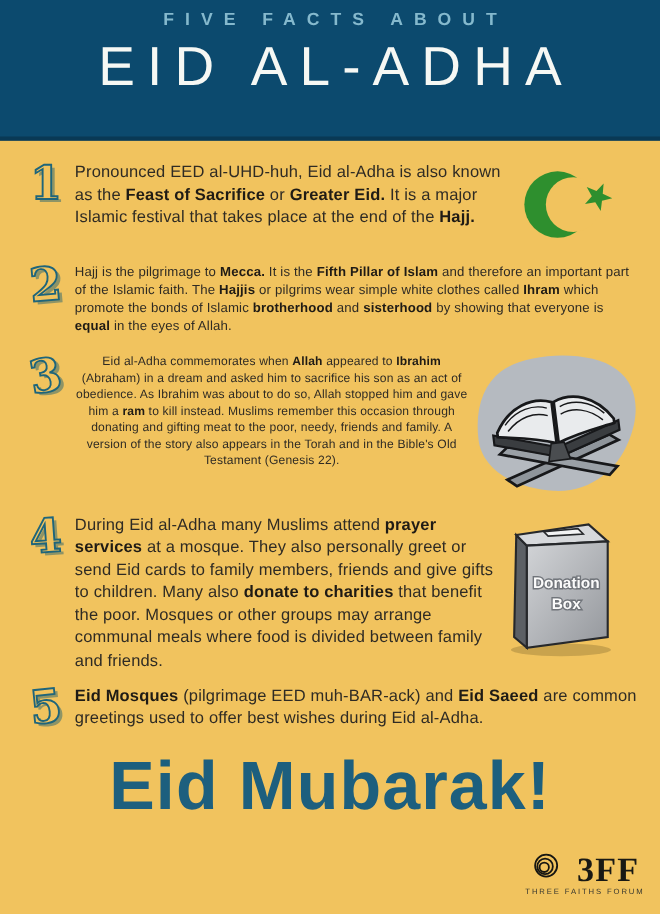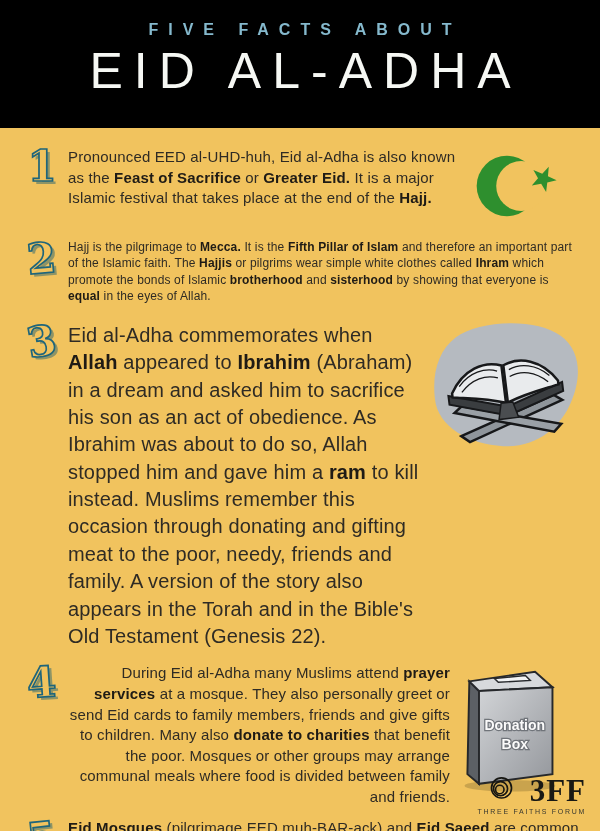--- a/index.html
+++ b/index.html
@@ -9,23 +9,23 @@
   .poster {
     position: relative;
     width: 600px; height: 831px;
     background: #f1c35e;
     overflow: hidden;
   }
 
   
   .header {
     height: 128px;
-    background: #000000;
+    background: #0c4a6e;
     text-align: center;
-    padding-top: 21px;
+    padding-top: 10px;
     border-bottom: 4px solid rgba(0,0,0,.22);
   }
   .kicker {
     color: #85b9cd;
     font-size: 16px;
     font-weight: 700;
     letter-spacing: 10px;
     text-indent: 10px;
   }
   .title {
@@ -65,23 +65,23 @@
     margin: 0;
     padding-top: 3px;
   }
   .text b { font-weight: 700; color: #1f1b15; }
 
   .f1 { margin-bottom: 10px; }
   .f1 .text { max-width: 392px; }
   .f2 { margin-bottom: 14px; }
   .f2 .text { max-width: 514px; font-size: 12px; }
   .f3 { margin-bottom: 10px; }
-  .f3 .text { max-width: 376px; font-size: 20px; }
+  .f3 .text { max-width: 376px; font-size: 11px; text-align: center; }
   .f4 { margin-bottom: 8px; }
-  .f4 .text { max-width: 400px; text-align: right; }
+  .f4 .text { max-width: 400px; }
   .f5 .text { max-width: 520px; }
 
   .art { flex: none; margin-left: auto; }
   .art-crescent { width: 100px; height: 80px; margin-right: 10px; margin-top: 2px; }
   .art-quran    { width: 160px; height: 140px; margin-right: -4px; margin-top: -4px; }
   .art-donation { width: 116px; height: 146px; margin-right: 16px; margin-top: -12px; }
 
   
   .greeting {
     margin-top: 14px;
@@ -90,21 +90,21 @@
     font-size: 62px;
     font-weight: 700;
     letter-spacing: 1px;
   }
   .logo {
     position: absolute;
     right: 14px; bottom: 16px;
     text-align: right;
     color: #191914;
   }
-  .logo-top { display: flex; align-items: center; justify-content: flex-end; gap: 15px; }
+  .logo-top { display: flex; align-items: center; justify-content: center; gap: 15px; }
   .logo-text {
     font-family: "Liberation Serif", serif;
     font-weight: 700;
     font-size: 31px;
     letter-spacing: 1px;
     line-height: 1;
   }
   .logo-sub {
     font-size: 7px;
     letter-spacing: 1.7px;

